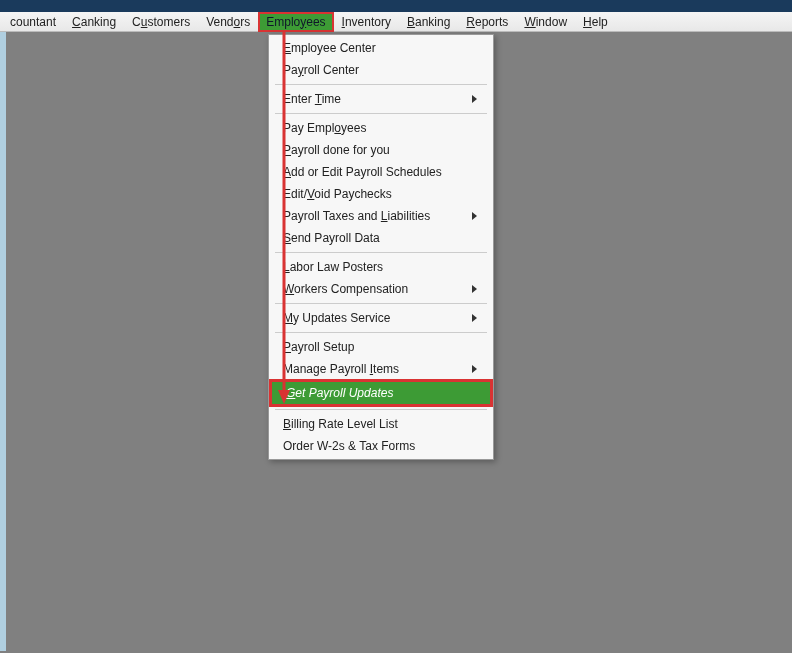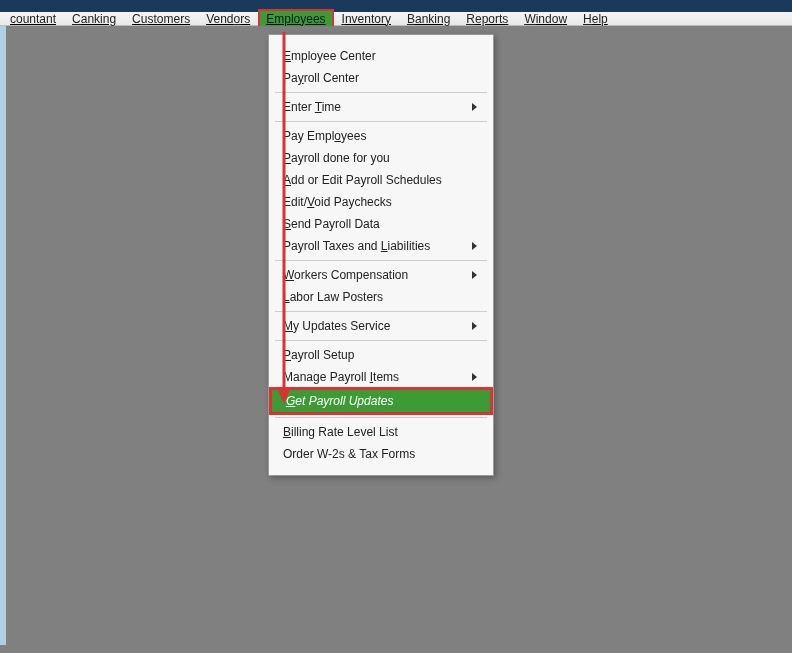--- a/index.html
+++ b/index.html
@@ -18,25 +18,24 @@
     }
     .title-bar {
       height: 12px;
       background: #1a3a5c;
       width: 100%;
     }
     .menu-bar {
       display: flex;
       background: linear-gradient(to bottom, #f5f5f5, #e8e8e8);
       border-bottom: 1px solid #bbb;
-      height: 14px;
+      height: 20px;
       align-items: center;
       padding-left: 2px;
       position: relative;
-      text-decoration: underline;
     }
     .menu-item {
       padding: 3px 8px;
       cursor: pointer;
       color: #222;
       white-space: nowrap;
     }
     .menu-item.active {
       background: #3d9b35;
       color: #0f172a;
@@ -53,21 +52,21 @@
       border-left: 6px solid #b0cfe0;
     }
     .dropdown {
       position: absolute;
       top: 34px;
       left: 268px;
       width: 226px;
       background: #f7f7f7;
       border: 1px solid #999;
       box-shadow: 2px 2px 6px rgba(0,0,0,0.3);
-      padding: 10px 0;
+      padding: 2px 0;
       z-index: 10;
     }
     .dd-item {
       padding: 4px 16px 4px 14px;
       cursor: pointer;
       color: #222;
       position: relative;
       display: flex;
       justify-content: space-between;
       align-items: center;
@@ -141,33 +140,33 @@
   <div class="dd-item">
       <span><span class="u">P</span><span>ayroll done for you</span></span>
     </div>
   <div class="dd-item">
       <span><span class="u">A</span><span>dd or Edit Payroll Schedules</span></span>
     </div>
   <div class="dd-item">
       <span><span>Edit/</span><span class="u">V</span><span>oid Paychecks</span></span>
     </div>
   <div class="dd-item">
-      <span><span class="u">S</span><span>end Payroll Data</span></span>
-    </div>
-  <div class="dd-item">
       <span><span>Payroll Taxes and </span><span class="u">L</span><span>iabilities</span></span>
       <span class="submenu-arrow"></span>
     </div>
+  <div class="dd-item">
+      <span><span class="u">S</span><span>end Payroll Data</span></span>
+    </div>
   <div class="dd-sep"></div>
+  <div class="dd-item">
+      <span><span class="u">L</span><span>abor Law Posters</span></span>
+    </div>
   <div class="dd-item">
       <span><span class="u">W</span><span>orkers Compensation</span></span>
       <span class="submenu-arrow"></span>
-    </div>
-  <div class="dd-item">
-      <span><span class="u">L</span><span>abor Law Posters</span></span>
     </div>
   <div class="dd-sep"></div>
   <div class="dd-item">
       <span><span class="u">M</span><span>y Updates Service</span></span>
       <span class="submenu-arrow"></span>
     </div>
   <div class="dd-sep"></div>
   <div class="dd-item">
       <span><span class="u">P</span><span>ayroll Setup</span></span>
     </div>

